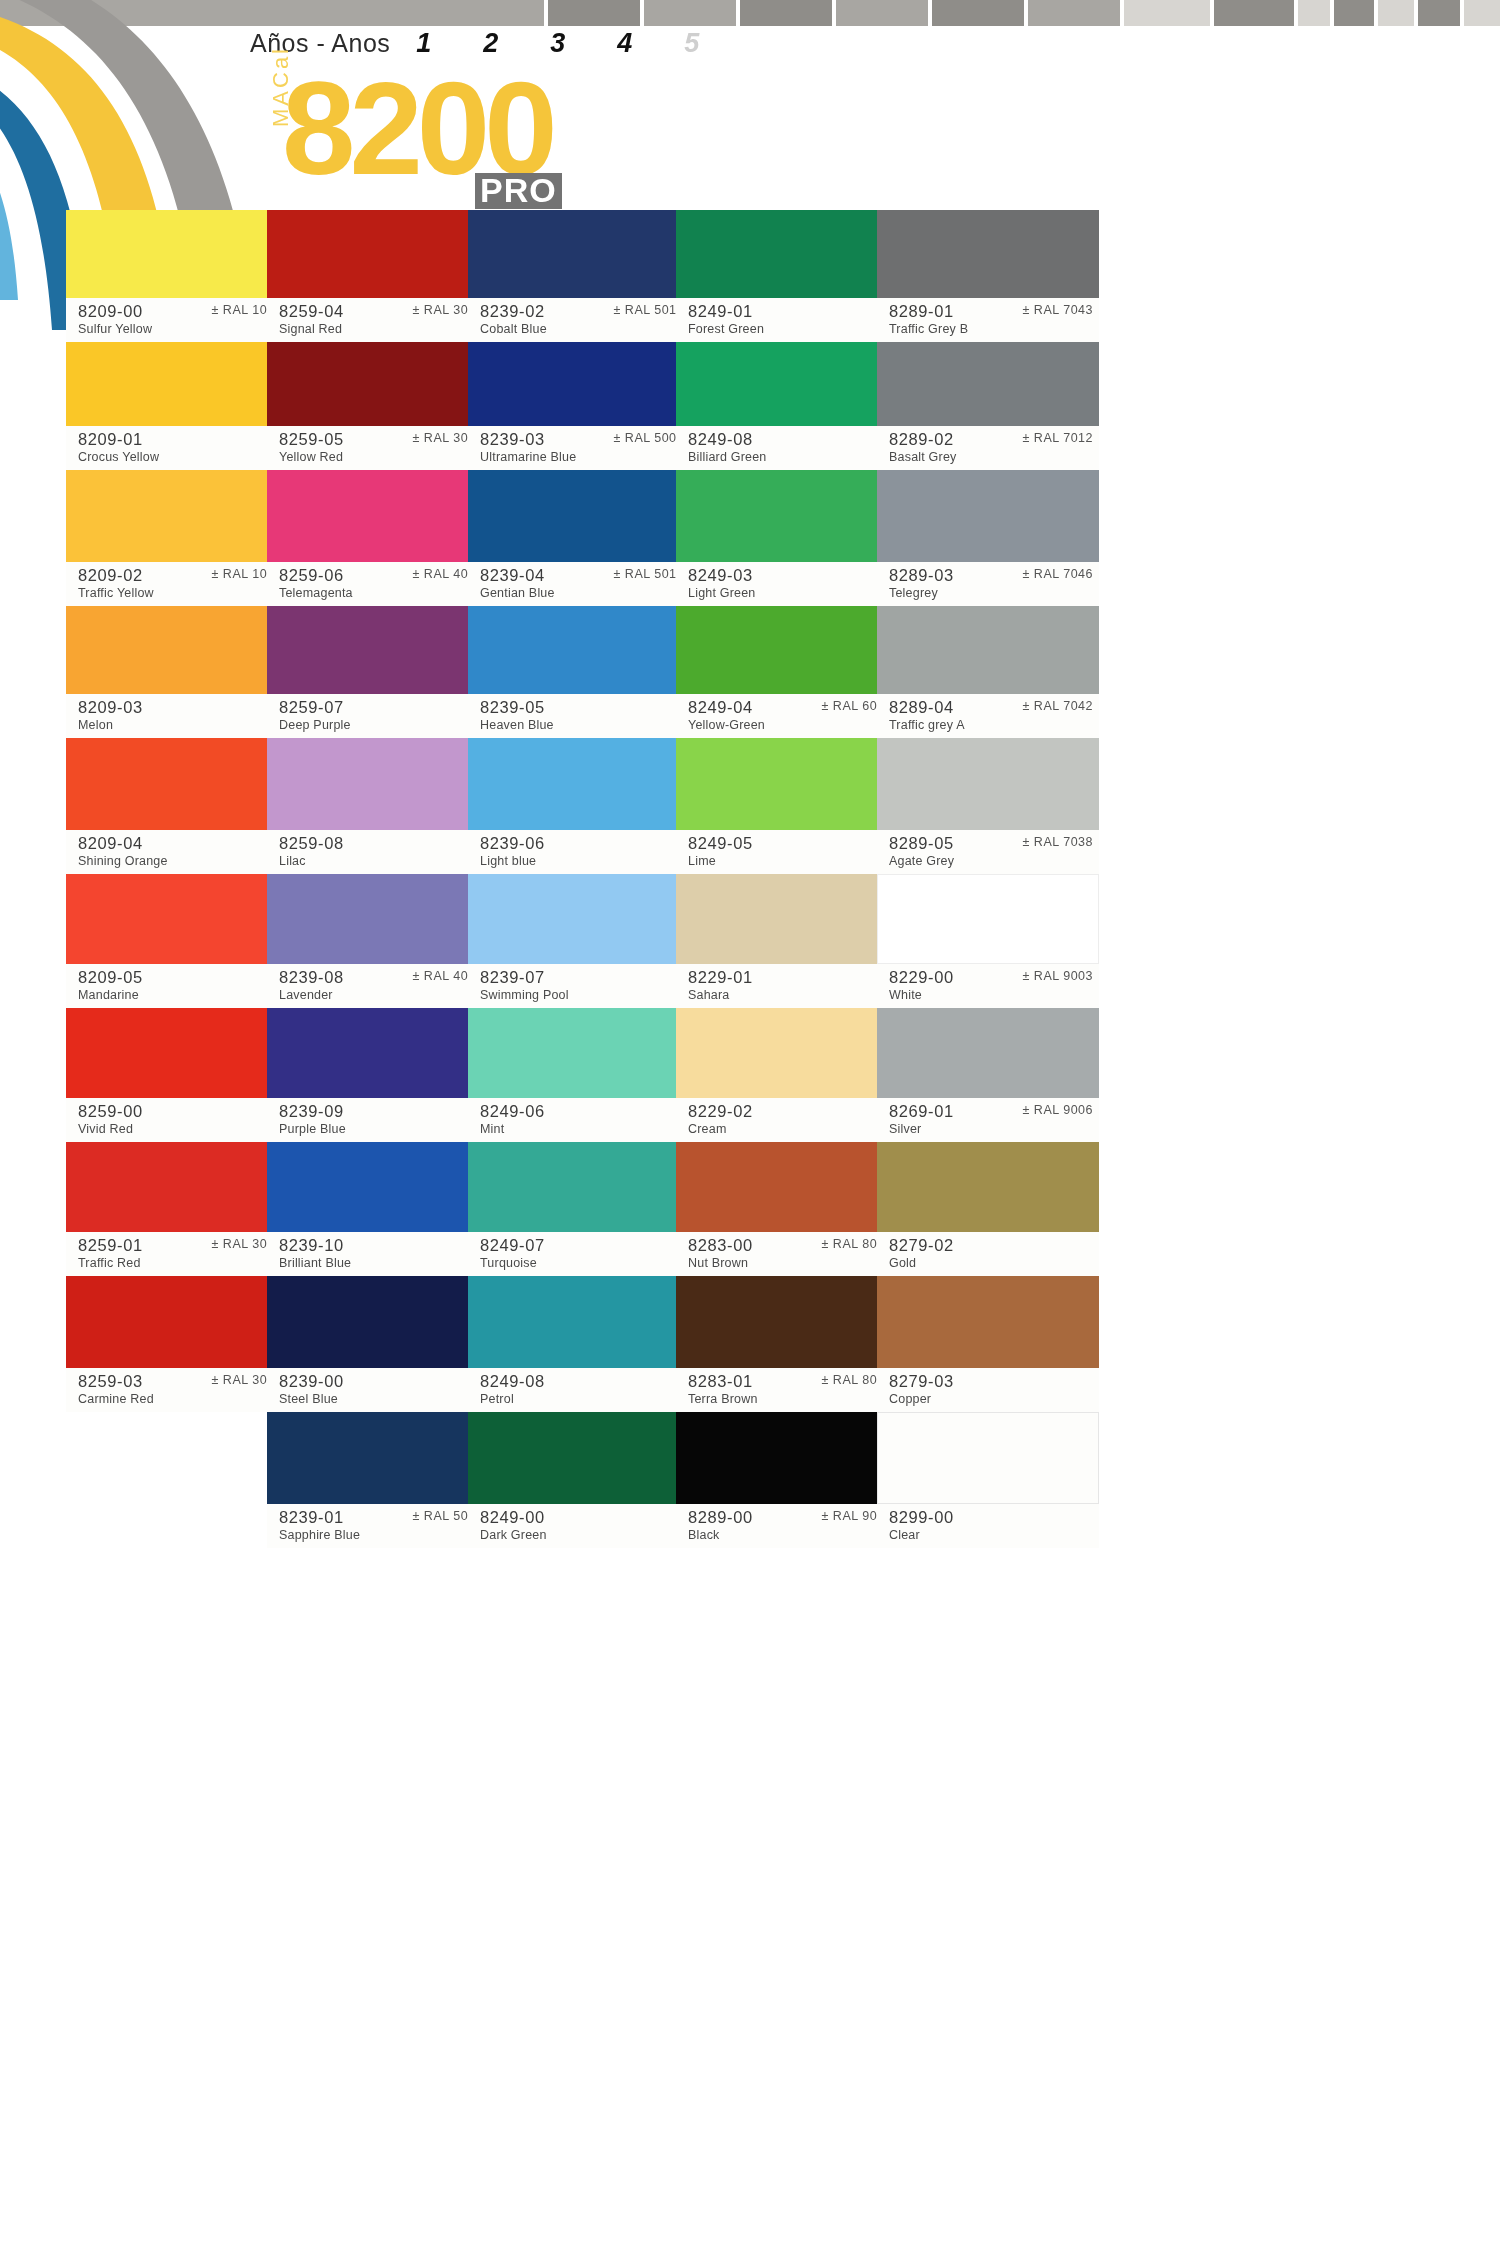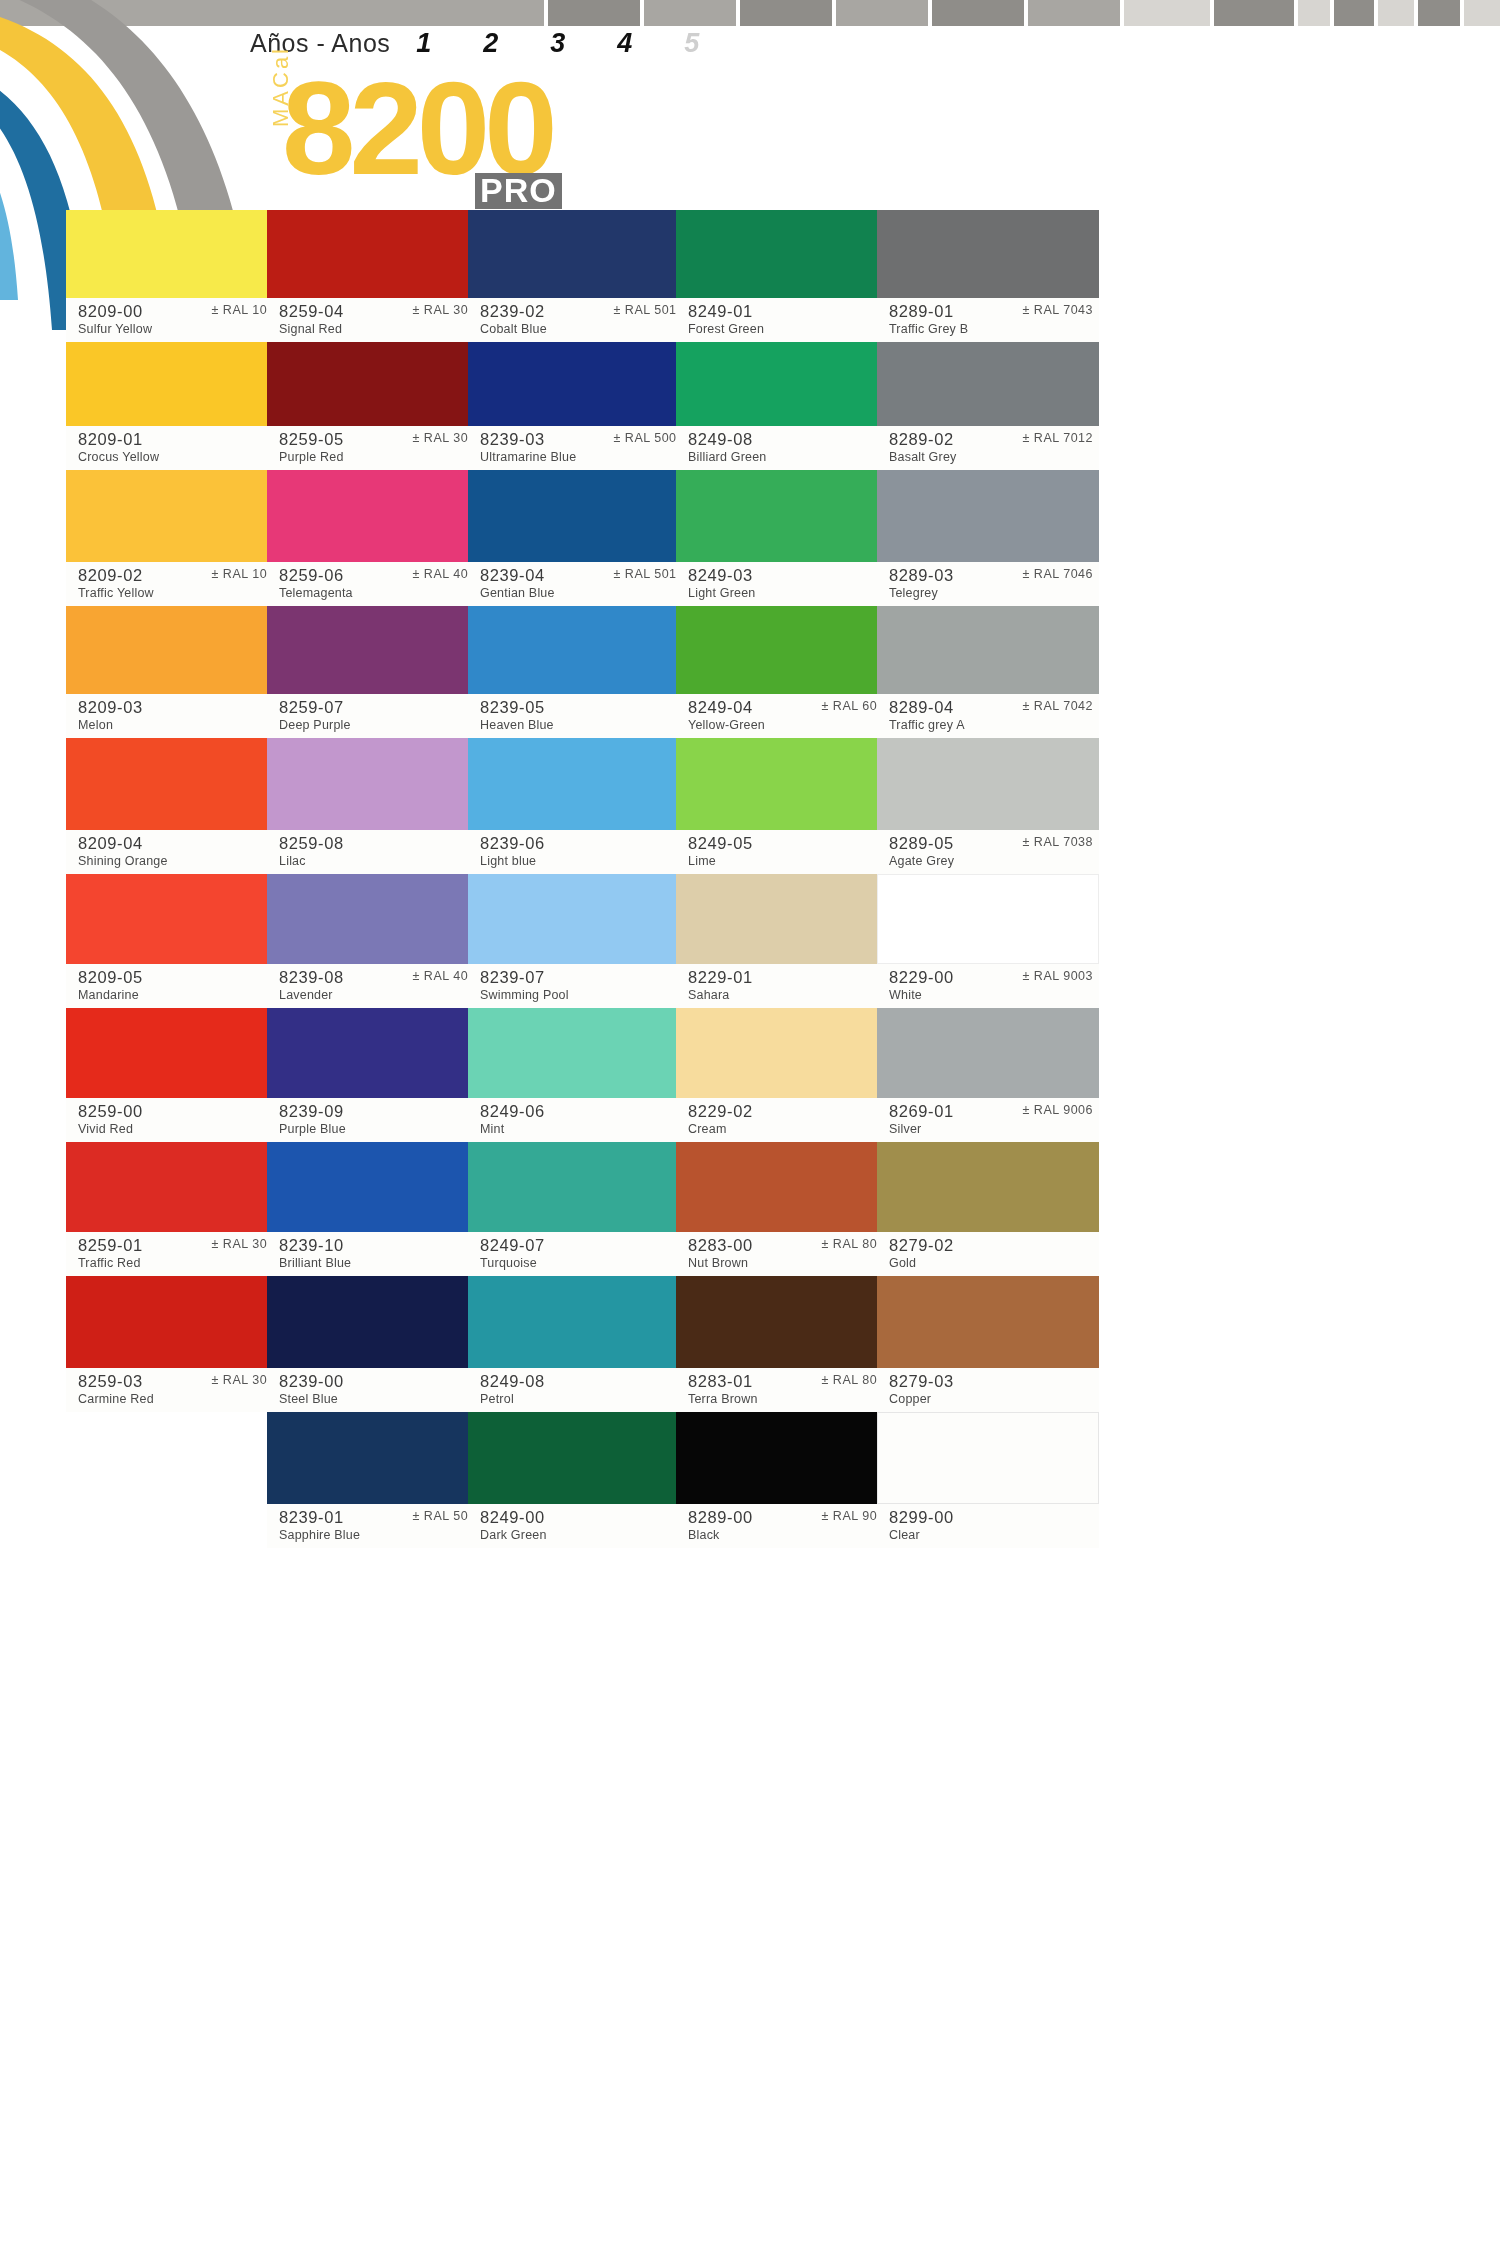--- a/index.html
+++ b/index.html
@@ -187,21 +187,21 @@
         <div class="meta">
           <div class="code">8259-04</div>
           <div class="cname">Signal Red</div>
           <div class="ral">± RAL 3001</div>
         </div>
       </div>
       <div class="card">
         <div class="swatch" title="8259-05 Purple Red" style="height: 84px; background: rgb(133, 20, 20);"></div>
         <div class="meta">
           <div class="code">8259-05</div>
-          <div class="cname">Purple Red</div>
+          <div class="cname">Yellow Red</div>
           <div class="ral">± RAL 3004</div>
         </div>
       </div>
       <div class="card">
         <div class="swatch" title="8259-06 Telemagenta" style="height: 92px; background: rgb(231, 56, 119);"></div>
         <div class="meta">
           <div class="code">8259-06</div>
           <div class="cname">Telemagenta</div>
           <div class="ral">± RAL 4010</div>
         </div>

